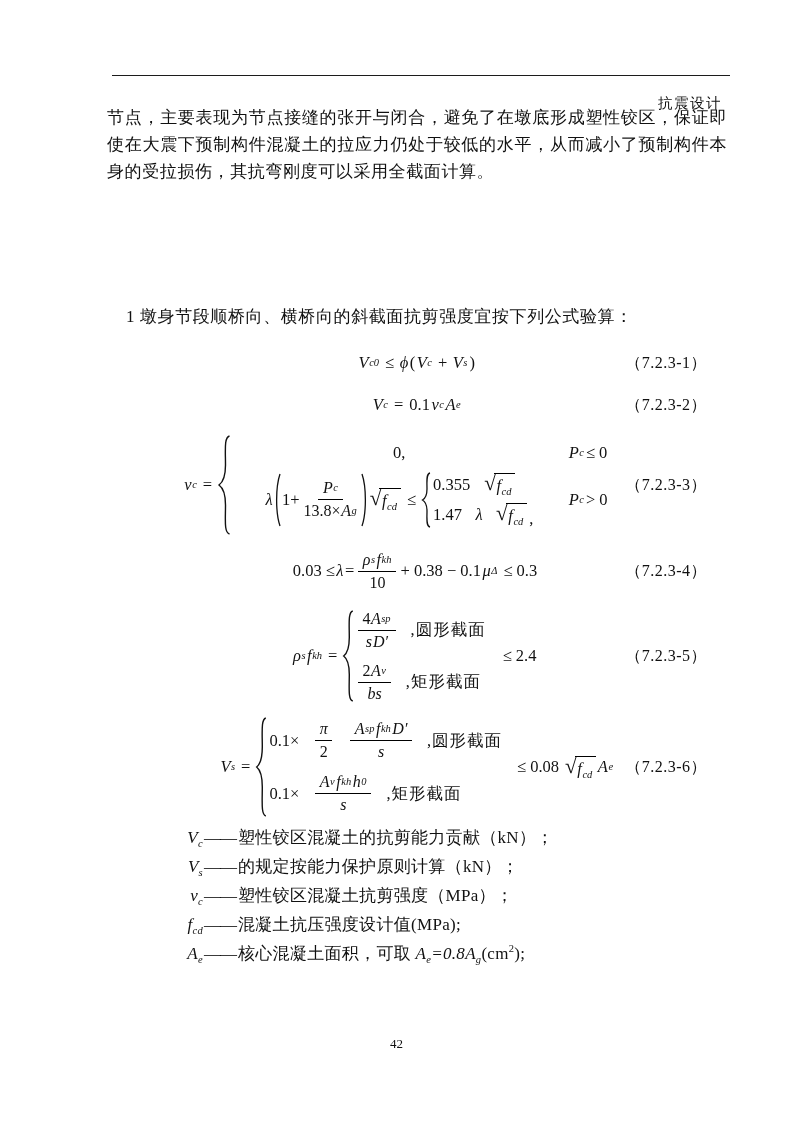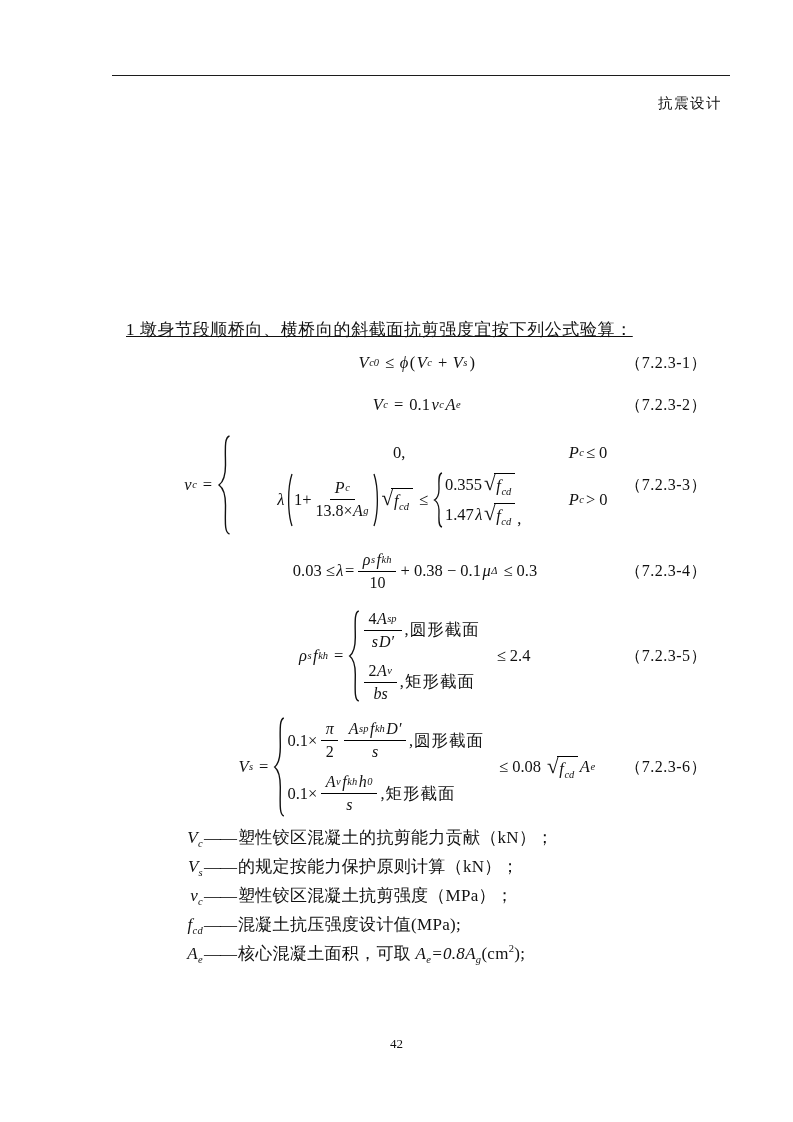--- a/index.html
+++ b/index.html
@@ -9,21 +9,21 @@
     font-family:"Liberation Serif","DejaVu Serif",serif;
     overflow:hidden;
   }
   .hdr-title { position:absolute; top:55px; right:71px; font-size:14.5px; letter-spacing:1.5px;margin-top:39px; }
   .hdr-rule { position:absolute; top:75px; left:112px; width:618px; border-top:1.5px solid #1c1c1c; }
 
   .para { position:absolute; left:107px; width:620px; margin:0; font-size:17px;
           line-height:27px; text-align:justify; letter-spacing:0.6px; }
   .p1 { top:104px; }
   .p2 { top:201px; text-indent:19px; }
-  .p3 { top:316px; text-indent:19px;text-decoration:underline; }
+  .p3 { top:303px; text-indent:19px; }
   .bnum { font-weight:bold; letter-spacing:0.2px; margin-right:6px; }
 
   .eqrow { position:absolute; left:107px; width:620px; display:flex; align-items:center;
            justify-content:center; font-size:16.5px; }
   .eq1 { top:347px; height:32px; }
   .eq2 { top:389px; height:32px; }
   .eq3 { top:430px; height:110px; }
   .eq4 { top:545px; height:52px;text-align:right; }
   .eq5 { top:604px; height:104px; }
   .eq6 { top:714px; height:106px; }
@@ -44,21 +44,21 @@
   .sqrt { display:inline-flex; align-items:flex-start; margin:0 1px; }
   .rsign { font-size:1.3em; line-height:1.0; margin-right:-2px; font-style:normal; }
   .rbar { border-top:1.3px solid #000; padding:2px 3px 0 2px; }
 
   .cases { display:inline-flex; flex-direction:column; gap:9px; margin-left:3px; }
   .case-row { display:flex; align-items:center; }
   .c-body { display:inline-flex; align-items:center; justify-content:center; min-width:330px; }
   .c-cond { width:82px; display:inline-flex; align-items:center; margin-left:4px; }
 
   .stack { display:inline-flex; flex-direction:column; gap:7px; margin:0 1px; }
-  .srow { display:inline-flex; align-items:center; }
+  .srow { display:inline-flex; align-items:center;gap:12px; }
   .comma-bot { align-self:flex-end; line-height:1; }
 
   .brace, .paren { flex:none; display:block; }
 
   .cnlabel { letter-spacing:1px; }
 
   .defs { position:absolute; left:107px; top:825px; width:624px; font-size:17px; line-height:25.5px; }
   .def-item { margin:0 0 3.5px; text-align:left; letter-spacing:0.3px; }
   .def-item i { font-style:italic; }
   .def-item sub { font-size:10.5px; font-style:italic; line-height:0; vertical-align:-4px; }
@@ -71,20 +71,21 @@
   .page-num { position:absolute; top:1036px; left:0; width:100%; text-align:center; font-size:13px; }
 </style>
 </head>
 <body>
 
 <div class="page">
 
   <div class="hdr-title">抗震设计</div>
   <div class="hdr-rule"></div>
 
+  <p class="para p1">节点，主要表现为节点接缝的张开与闭合，避免了在墩底形成塑性铰区，保证即使在大震下预制构件混凝土的拉应力仍处于较低的水平，从而减小了预制构件本身的受拉损伤，其抗弯刚度可以采用全截面计算。</p>
 
 
   <p class="para p3">1 墩身节段顺桥向、横桥向的斜截面抗剪强度宜按下列公式验算：</p>
 
   <div class="eqrow eq1">
     <span class="math">
         <i>V</i>
         <sub>c0</sub>
         <span class="op">≤</span>
         <i>ϕ</i>

